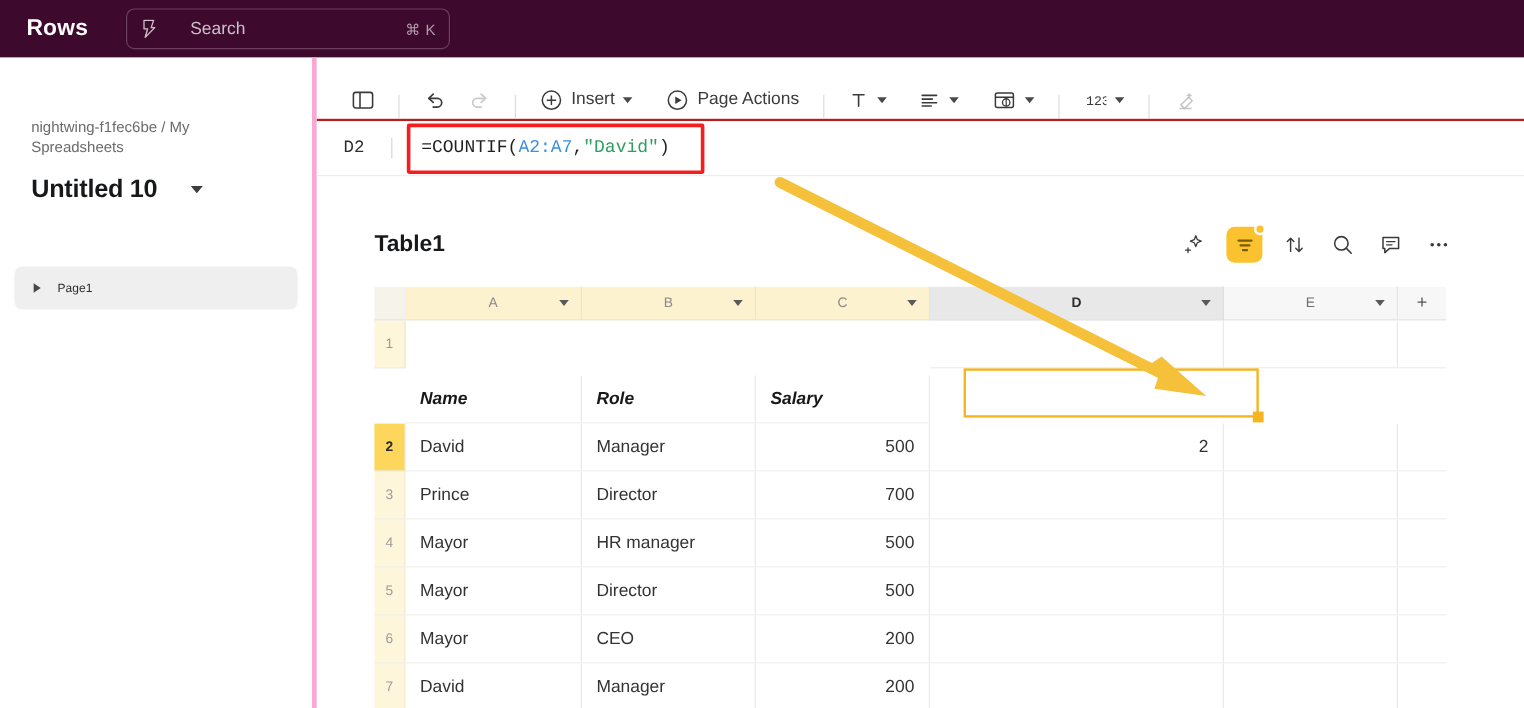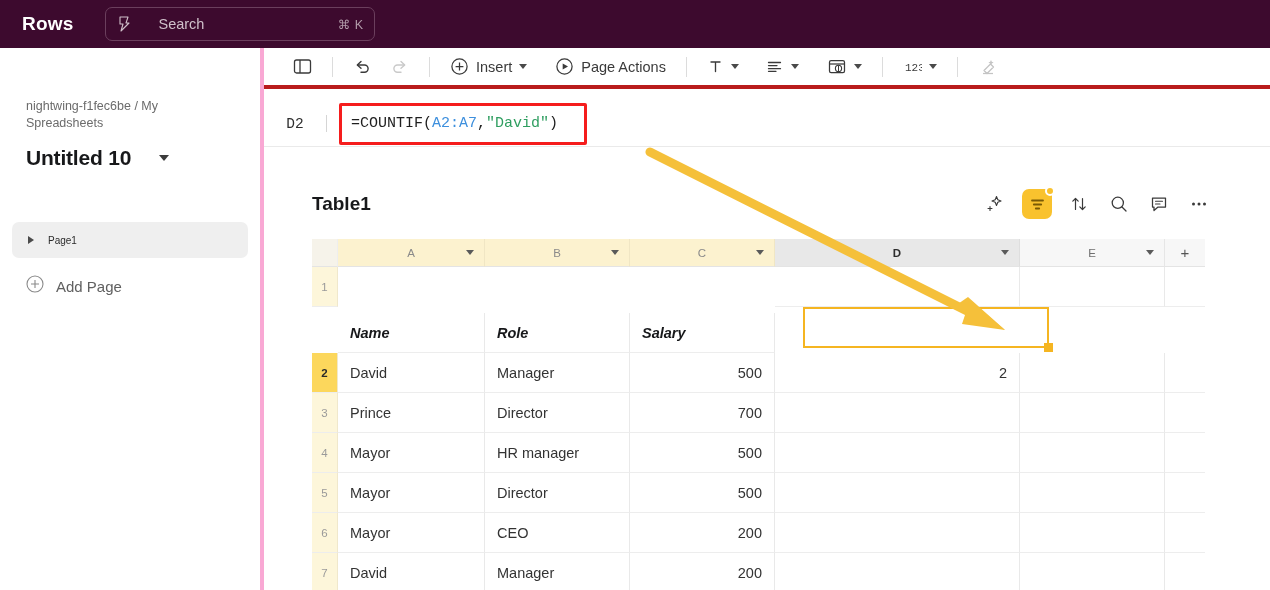--- a/index.html
+++ b/index.html
@@ -56,23 +56,23 @@
   }
   .page-label { font-size: 10px; color: #2b2b2b; }
   .addpage {
     margin: 12px 12px 0 12px; height: 32px; display: flex;
     align-items: center; padding-left: 14px; gap: 12px;
   }
   .addpage-label { font-size: 15px; color: #606060; }
 
   
   .toolbar {
-    position: absolute; left: 264px; top: 48px; width: 1006px; height: 41px;
-    background: #ffffff; border-bottom: 4px solid #b91c1c;
-    display: flex; align-items: center; padding-left: 22px; gap: 4px;
+    position: absolute; left: 264px; top: 48px; width: 1006px; height: 53px;
+    background: #ffffff; border-bottom: 2px solid #b91c1c;
+    display: flex; align-items: flex-end; padding-left: 22px; gap: 4px;
   }
   .tb-btn {
     height: 32px; display: flex; align-items: center; gap: 7px;
     padding: 0 7px; border-radius: 5px; color: #3a3a3a; font-size: 14.5px;
   }
   .tb-sep { width: 1px; height: 20px; background: #dcdcdc; margin: 0 9px; }
   .tb-chev {
     width: 0; height: 0; border-left: 4px solid transparent;
     border-right: 4px solid transparent; border-top: 5px solid #4a4a4a;
   }
@@ -191,29 +191,20 @@
   <div class="sidebar">
     <div class="crumb">nightwing-f1fec6be / My Spreadsheets</div>
     <div class="doc-title-row">
       <span class="doc-title">Untitled 10</span>
       <span class="caret-down"></span>
     </div>
     <div class="page-item">
       <span class="tri-right"></span>
       <span class="page-label">Page1</span>
     </div>
-    <div class="addpage">
-      <span>
-        <svg width="18" height="18" viewBox="0 0 18 18">
-          <circle cx="9" cy="9" r="8" fill="none" stroke="#8a8a8a" stroke-width="1.1"></circle>
-          <path d="M9 5 V13 M5 9 H13" stroke="#8a8a8a" stroke-width="1.1"></path>
-        </svg>
-      </span>
-      <span class="addpage-label">Add Page</span>
-    </div>
   </div>
 
   <div class="toolbar">
 
     <div class="tb-btn">
       <svg width="19" height="19" viewBox="0 0 19 19">
         <rect x="1.5" y="3" width="16" height="13" rx="2" fill="none" stroke="#3a3a3a" stroke-width="1.3"></rect>
         <path d="M7 3 V16" stroke="#3a3a3a" stroke-width="1.3"></path>
       </svg>
     </div>

